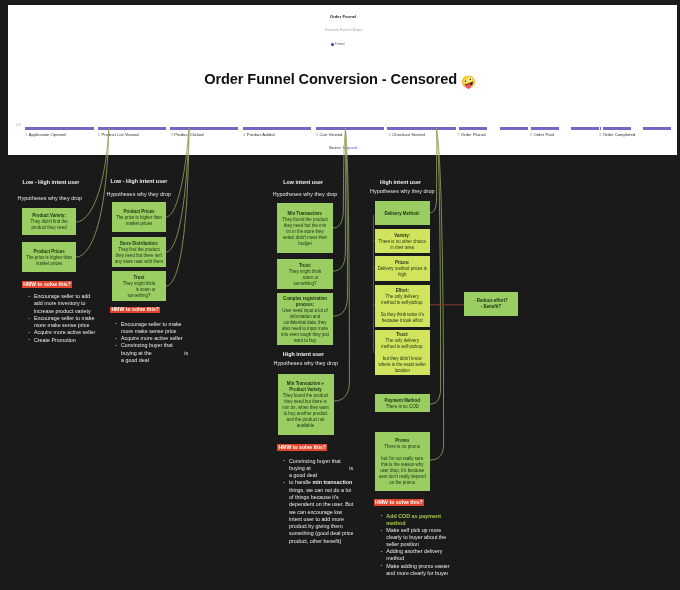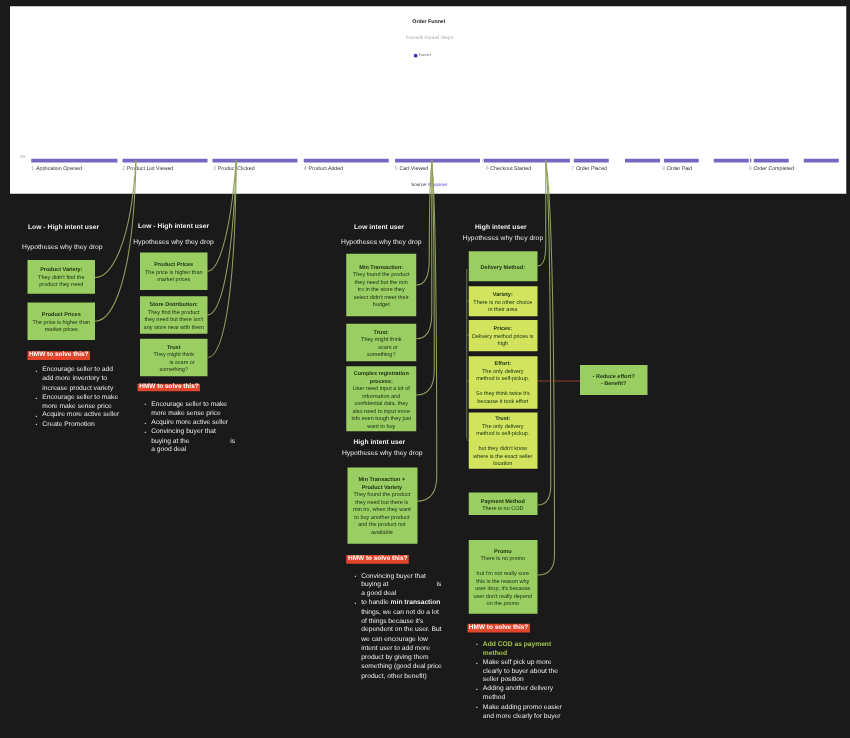--- a/index.html
+++ b/index.html
@@ -95,20 +95,21 @@
   <div class="sep" style="left: 87.5px;"></div>
       <div class="sep" style="left: 160.2px;"></div>
       <div class="sep" style="left: 232.9px;"></div>
       <div class="sep" style="left: 305.6px;"></div>
       <div class="sep" style="left: 378.3px;"></div>
       <div class="sep" style="left: 449px;"></div>
       <div class="sep" style="left: 521.7px;"></div>
       <div class="sep" style="left: 591px;"></div>
     </div>
 
+  <div id="headline"><span>Order Funnel Conversion - Censored</span> <span class="emo">🤪</span></div>
 
   <svg class="wires" id="wires">
       <path d="M 108.8 128 C 104.8 195.68 88.96 222 76 222" fill="none" stroke="#8fa05c" stroke-width="0.85"></path>
       <path d="M 108.8 128 C 106.8 224.75 89.86 257 76 257" fill="none" stroke="#8fa05c" stroke-width="0.85"></path>
       <path d="M 189 128 C 184 192.07999999999998 174.1 217 166 217" fill="none" stroke="#8fa05c" stroke-width="0.85"></path>
       <path d="M 189 128 C 186 221 175 252 166 252" fill="none" stroke="#8fa05c" stroke-width="0.85"></path>
       <path d="M 189 128 C 188 254.4 175.9 286 166 286" fill="none" stroke="#8fa05c" stroke-width="0.85"></path>
       <path d="M 345.4 128 C 345.4 136 343.4 134 343.4 208 C 343.4 224 338.71999999999997 228 333 228" fill="none" stroke="#8fa05c" stroke-width="0.85"></path>
       <path d="M 345.4 128 C 345.4 136 345.4 134 345.4 251 C 345.4 267 339.82 271 333 271" fill="none" stroke="#8fa05c" stroke-width="0.85"></path>
       <path d="M 345.4 128 C 345.4 136 347.4 134 347.4 296 C 347.4 312 340.91999999999996 316 333 316" fill="none" stroke="#8fa05c" stroke-width="0.85"></path>

